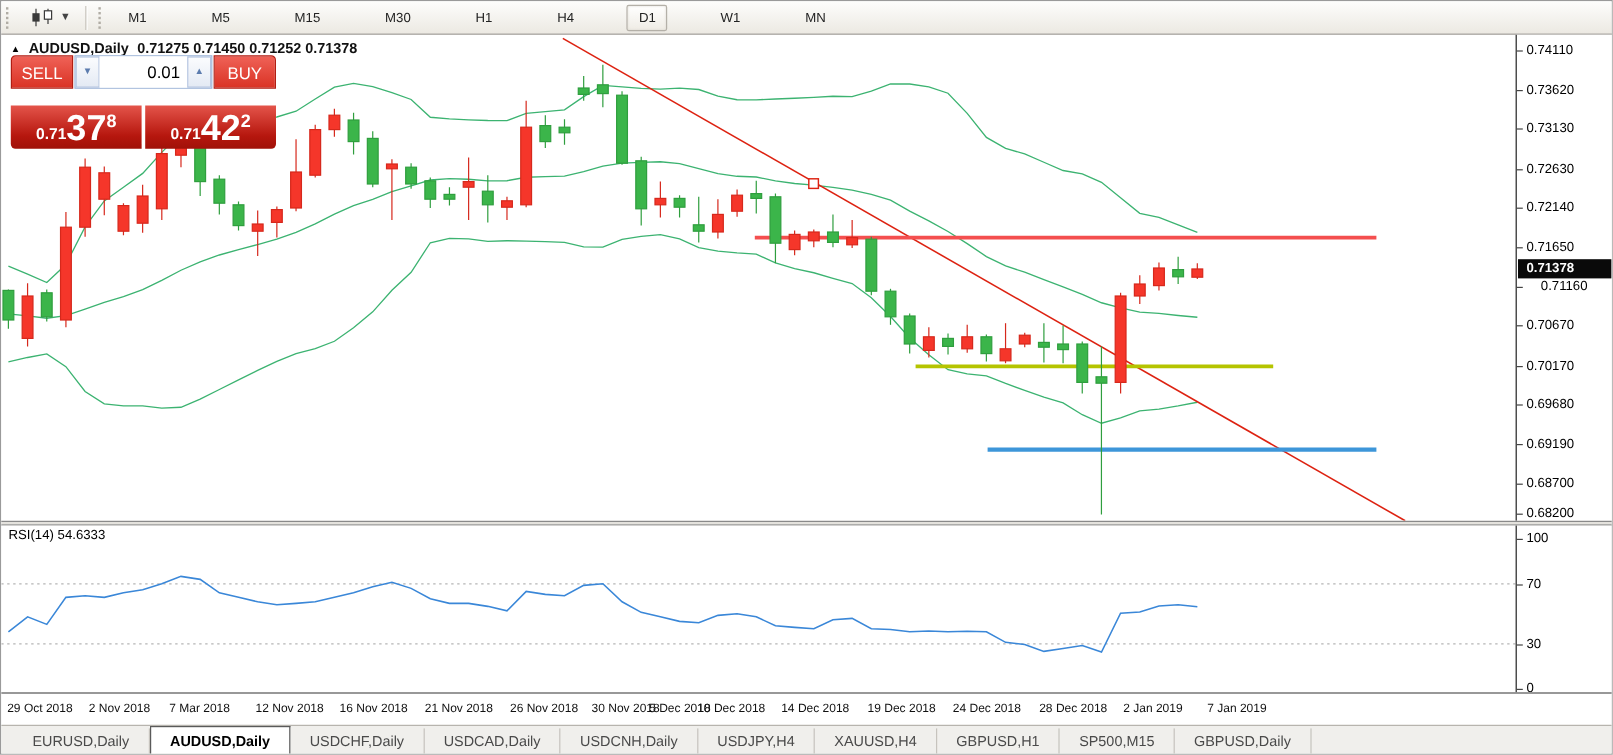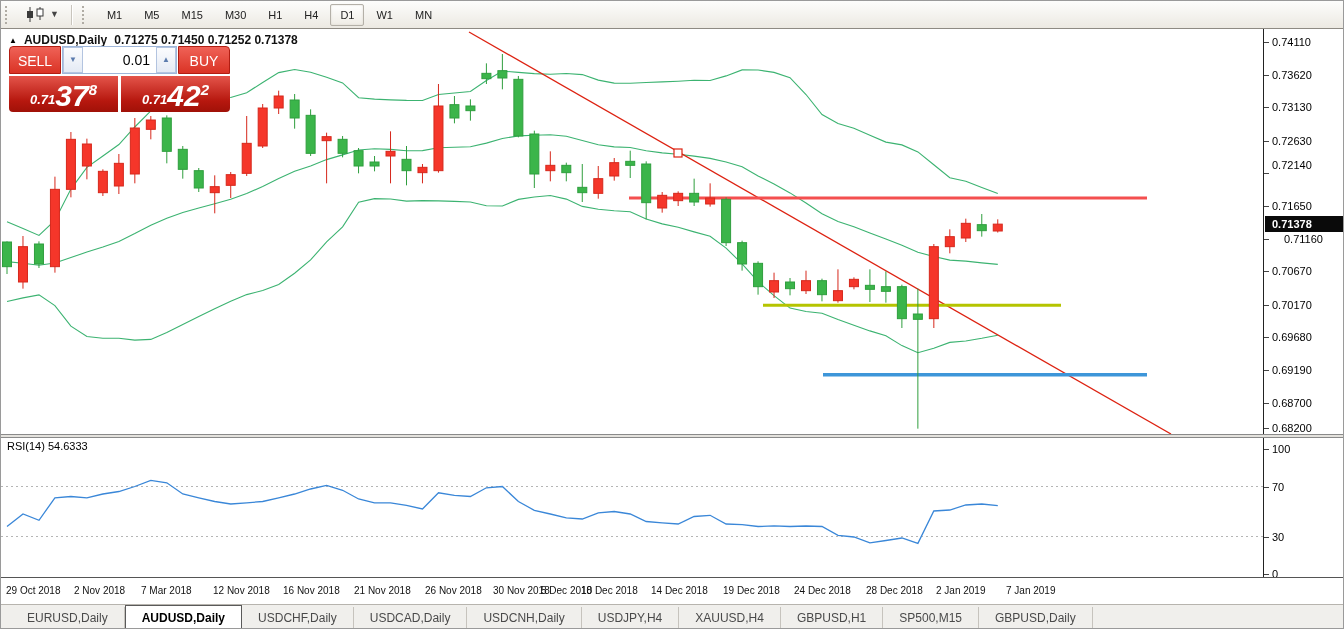--- a/index.html
+++ b/index.html
@@ -35,21 +35,21 @@
   .tp-row1{display:flex;height:28px;}
   .btn-sell,.btn-buy{width:52px;color:#fff;font-size:14px;text-align:center;line-height:28px;
     background:linear-gradient(#ef6257,#da3325);border:1px solid #b21d12;box-sizing:border-box;}
   .btn-sell{border-radius:4px 0 0 0;}
   .btn-buy{border-radius:0 4px 0 0;}
   .stepper{flex:1;display:flex;border:1px solid #9fb6d9;background:#fff;box-sizing:border-box;margin:0 1px;}
   .spin{width:20px;background:linear-gradient(#fbfcfe,#e4eaf4);border:1px solid #b3c4e0;
     color:#5c7cae;font-size:8px;text-align:center;line-height:24px;box-sizing:border-box;}
   .vol-input{flex:1;border:none;outline:none;font-size:14px;text-align:right;padding-right:6px;
     font-family:"Liberation Sans",sans-serif;color:#000;width:50px;}
-  .tp-row2{display:flex;margin-top:2px;height:36px;gap:3px;font-style:italic;}
+  .tp-row2{display:flex;margin-top:14px;height:36px;gap:3px;}
   .price-box{flex:1;color:#fff;display:flex;align-items:flex-end;justify-content:center;
     background:linear-gradient(#e4544a,#b6170e 70%,#a01108);padding-bottom:2px;}
   .price-box.left{border-radius:0 0 0 4px;}
   .price-box.right{border-radius:0 0 4px 0;}
   .pb-small{font-size:13px;font-weight:bold;margin-bottom:3px;}
   .pb-big{font-size:30px;font-weight:bold;line-height:28px;}
   .pb-sup{font-size:15px;font-weight:bold;position:relative;top:-12px;}
   
   .splitter{position:absolute;left:0;top:433px;width:1344px;height:4px;background:#e4e2dd;
     border-top:1px solid #8a8a8a;border-bottom:1px solid #8a8a8a;box-sizing:border-box;}
@@ -80,21 +80,21 @@
       <svg width="22" height="15">
         <line x1="5" y1="0" x2="5" y2="15" stroke="#3a3a3a" stroke-width="1"></line>
         <rect x="2" y="4" width="6" height="7" fill="#3a3a3a"></rect>
         <line x1="15" y1="0" x2="15" y2="13" stroke="#3a3a3a" stroke-width="1"></line>
         <rect x="12" y="2" width="6" height="7" fill="#fff" stroke="#3a3a3a"></rect>
       </svg>
       <span class="caret">▼</span>
     </div>
     <div class="tb-sep"></div>
     <div class="grip"></div>
-    <div id="tf-buttons" style="display:flex;">
+    <div id="tf-buttons" style="display:flex;gap:32px;">
         <div class="tf-btn">M1</div>
         <div class="tf-btn">M5</div>
         <div class="tf-btn">M15</div>
         <div class="tf-btn">M30</div>
         <div class="tf-btn">H1</div>
         <div class="tf-btn">H4</div>
         <div class="tf-btn active">D1</div>
         <div class="tf-btn">W1</div>
         <div class="tf-btn">MN</div>
       </div>
@@ -366,21 +366,21 @@
     <div class="price-axis" id="price-axis">
         <div class="ptick-dash" style="top: 13px;"></div>
         <div class="ptick" style="top: 7px;">0.74110</div>
         <div class="ptick-dash" style="top: 45.6667px;"></div>
         <div class="ptick" style="top: 39.6667px;">0.73620</div>
         <div class="ptick-dash" style="top: 78.3333px;"></div>
         <div class="ptick" style="top: 72.3333px;">0.73130</div>
         <div class="ptick-dash" style="top: 111.667px;"></div>
         <div class="ptick" style="top: 105.667px;">0.72630</div>
         <div class="ptick-dash" style="top: 144.333px;"></div>
-        <div class="ptick" style="top: 130px;">0.72140</div>
+        <div class="ptick" style="top: 138px;">0.72140</div>
         <div class="ptick-dash" style="top: 177px;"></div>
         <div class="ptick" style="top: 171px;">0.71650</div>
         <div class="ptick-dash" style="top: 209.667px;"></div>
         <div class="ptick" style="top: 203.667px; margin-left: 12px;">0.71160</div>
         <div class="ptick-dash" style="top: 242.333px;"></div>
         <div class="ptick" style="top: 236.333px;">0.70670</div>
         <div class="ptick-dash" style="top: 275.667px;"></div>
         <div class="ptick" style="top: 269.667px;">0.70170</div>
         <div class="ptick-dash" style="top: 308.333px;"></div>
         <div class="ptick" style="top: 302.333px;">0.69680</div>

